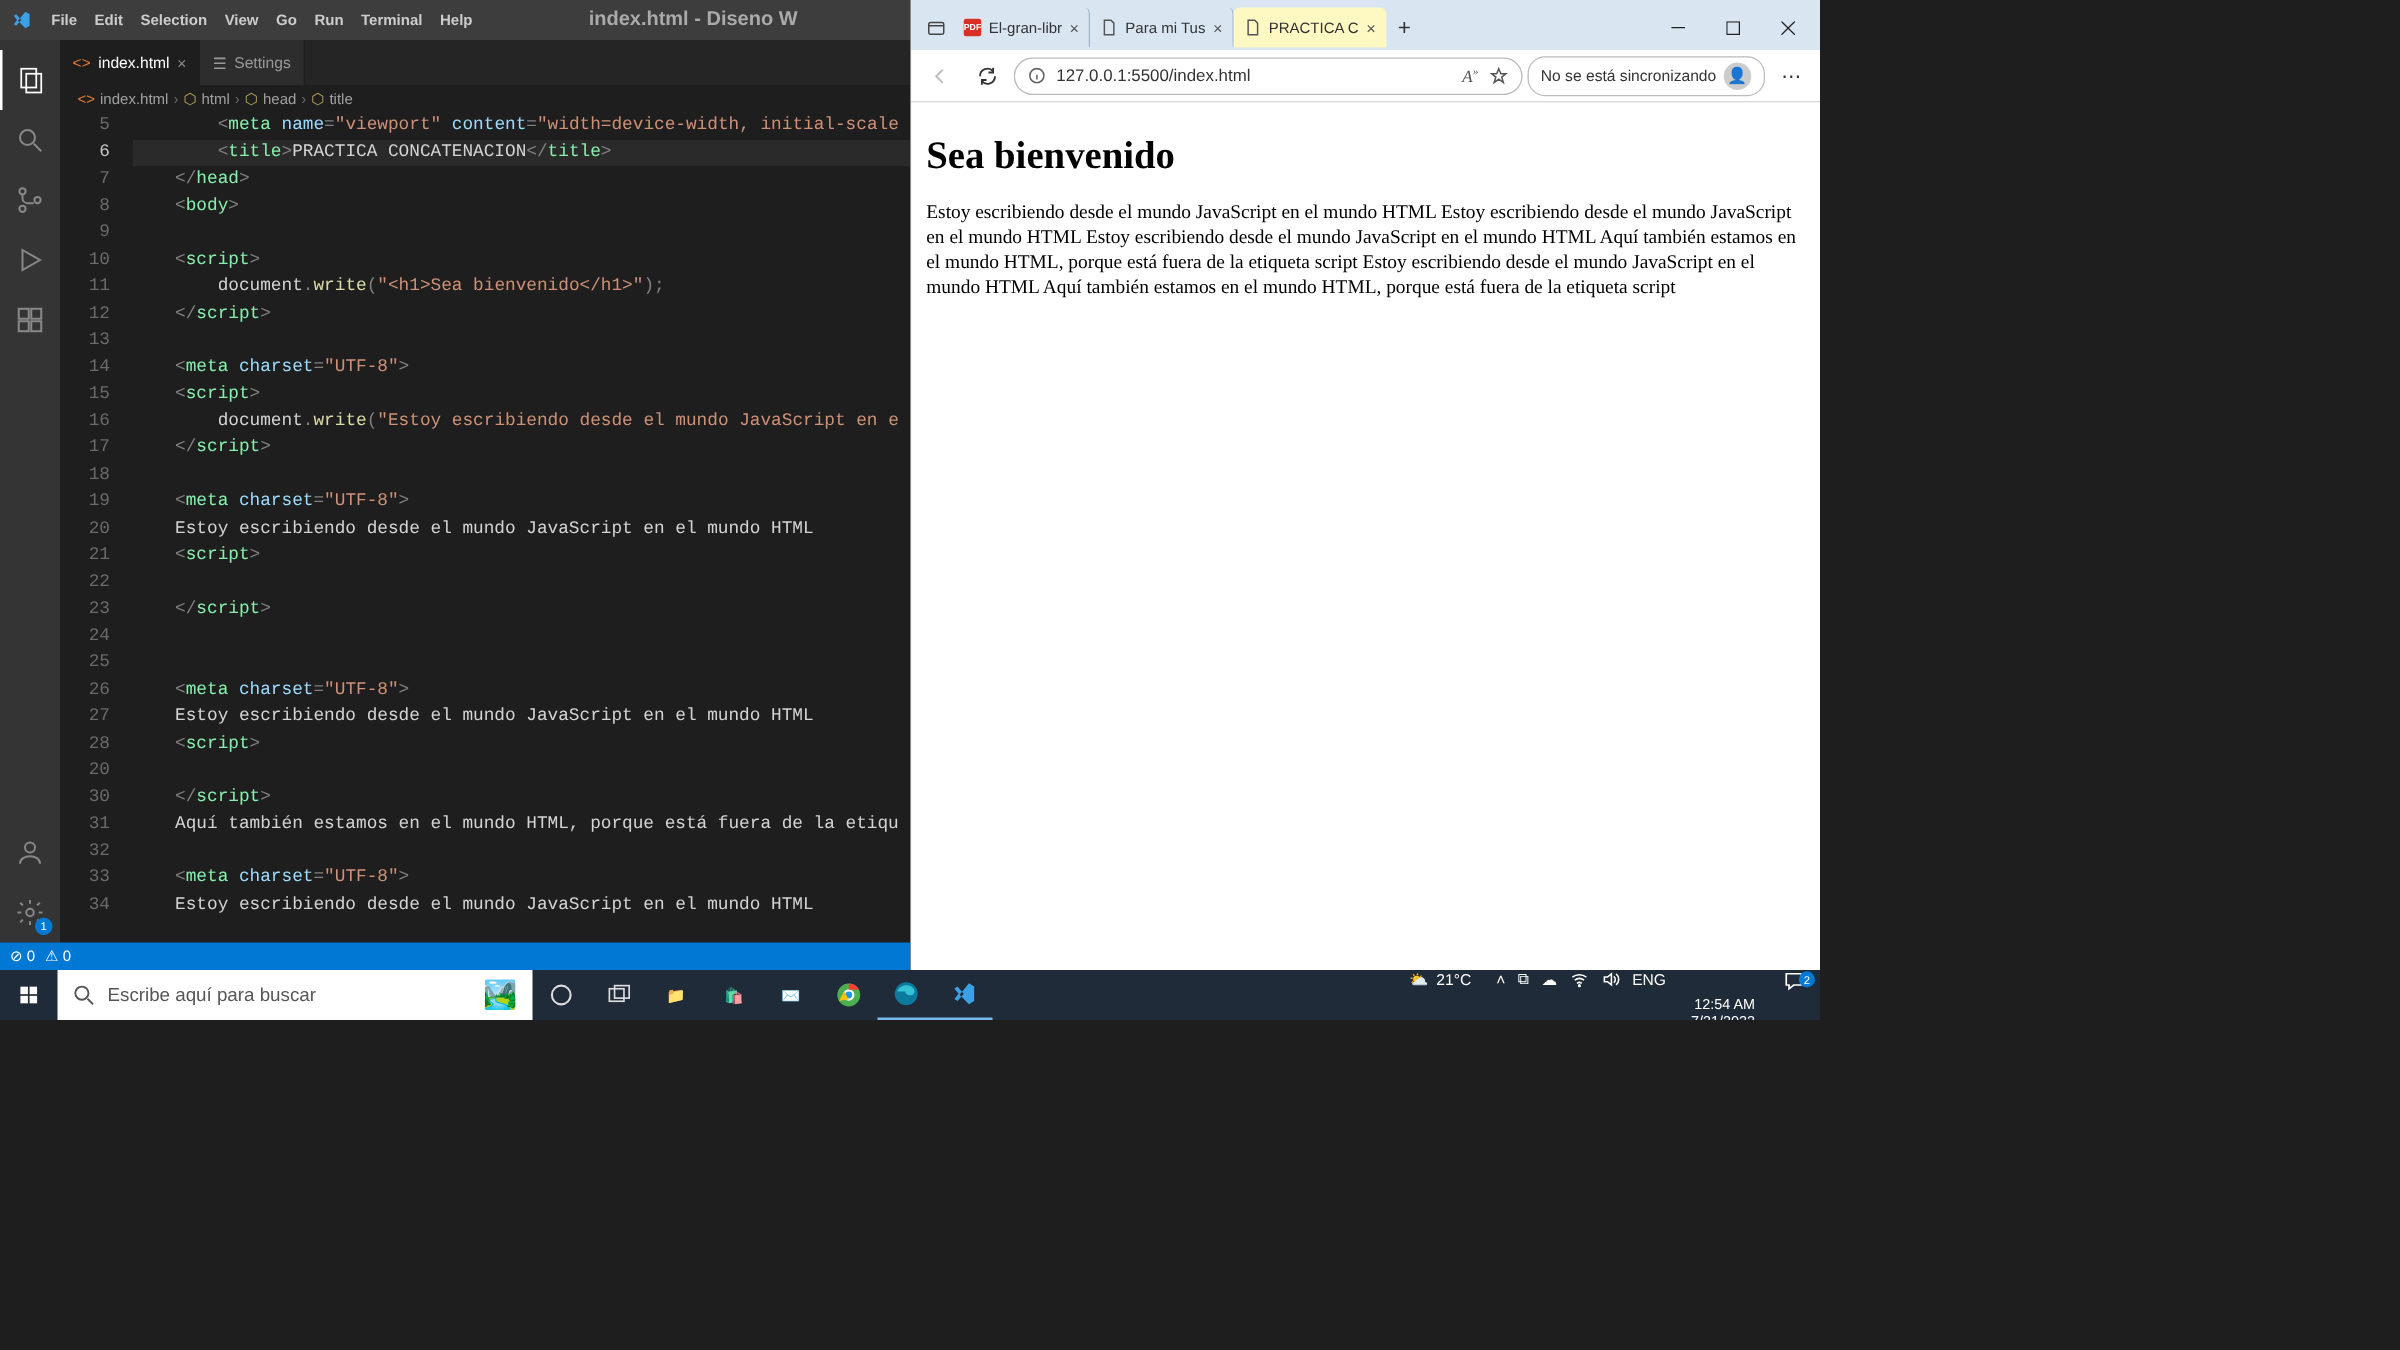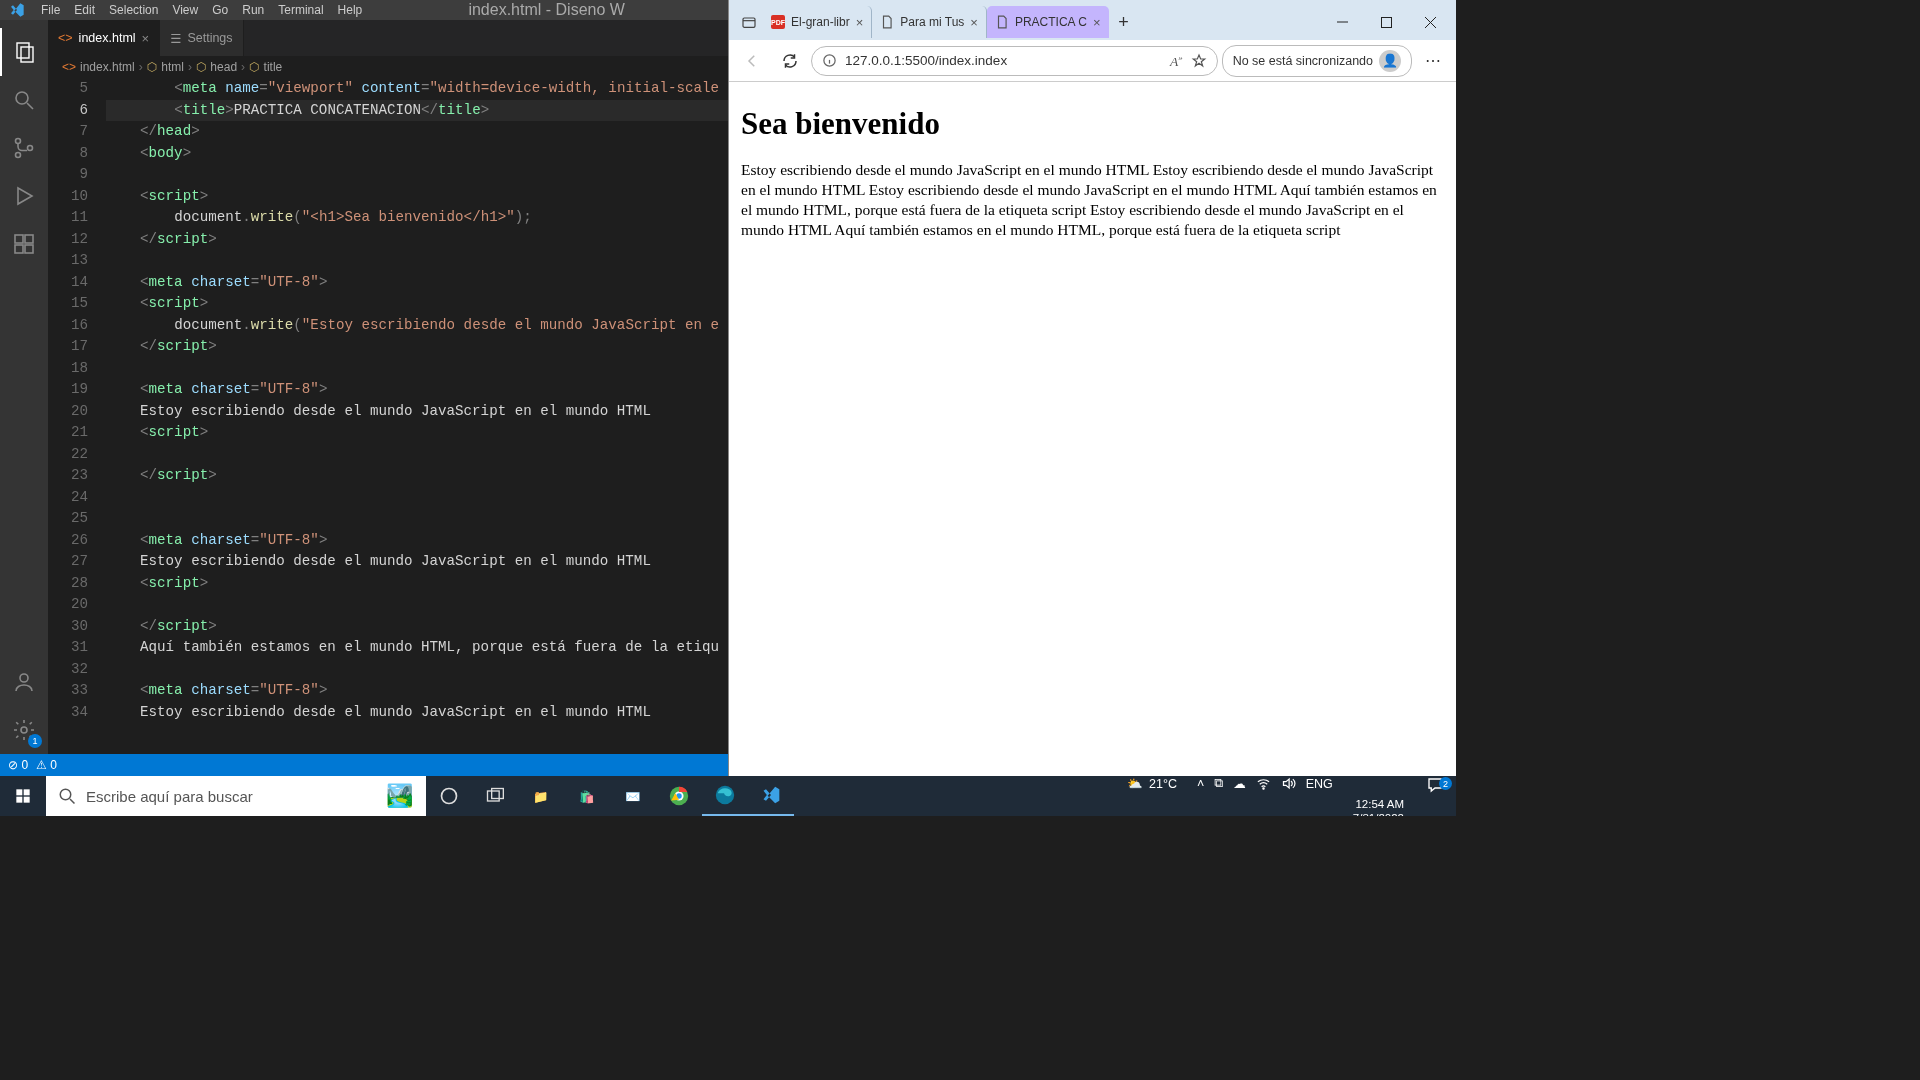--- a/index.html
+++ b/index.html
@@ -1,20 +1,20 @@
 <!DOCTYPE html>
 <html><head>
 <meta charset="utf-8">
 <style>
 * { margin: 0; padding: 0; box-sizing: border-box; }
 body { font-family: "Segoe UI", Arial, sans-serif; width: 1456px; height: 816px; overflow: hidden; background: #1e1e1e; position: relative; }
 
 
 .vscode { position: absolute; left: 0; top: 0; width: 728px; height: 776px; background: #1e1e1e; color: #ccc; display: flex; flex-direction: column; }
-.menubar { height: 20px; background: #3d3d3d; display: flex; align-items: center; padding: 0 4px; font-size: 12px; color: #ccc; }
+.menubar { height: 32px; background: #3d3d3d; display: flex; align-items: center; padding: 0 4px; font-size: 12px; color: #ccc; font-weight: bold; }
 .menubar .logo { width: 18px; height: 18px; margin: 0 8px 0 4px; display: flex; align-items: center; justify-content: center; }
 .menubar .menu-item { padding: 0 7px; cursor: pointer; }
 .menubar .wintitle { flex: 1; text-align: center; color: #aaa; font-size: 16px; white-space: nowrap; overflow: hidden; }
 .vscode-body { flex: 1; display: flex; min-height: 0; }
 .activitybar { width: 48px; background: #343434; display: flex; flex-direction: column; align-items: center; padding-top: 8px; }
 .activitybar .act-icon { width: 48px; height: 48px; display: flex; align-items: center; justify-content: center; color: #888; cursor: pointer; font-size: 22px; }
 .activitybar .act-icon.active { color: #fff; border-left: 2px solid #fff; }
 .activitybar .spacer { flex: 1; }
 .act-badge { position: relative; }
 .act-badge::after { content: "1"; position: absolute; bottom: 6px; right: 6px; background: #0078d4; color: #fff; border-radius: 50%; width: 14px; height: 14px; font-size: 9px; display: flex; align-items: center; justify-content: center; }
@@ -40,21 +40,21 @@
 .tk-fn { color: #dcdcaa; }
 .statusbar { height: 22px; background: #0078d4; color: #fff; display: flex; align-items: center; font-size: 12px; padding: 0 8px; gap: 8px; }
 
 
 .edge { position: absolute; left: 728px; top: 0; width: 728px; height: 776px; background: #fff; display: flex; flex-direction: column; border-left: 1px solid #888; }
 .edge-tabs { height: 40px; background: #d9e6f2; display: flex; align-items: center; padding: 4px 4px 0 6px; gap: 0; }
 .edge-tab { display: flex; align-items: center; height: 32px; padding: 0 8px; font-size: 12px; color: #333; gap: 6px; border-radius: 5px 5px 0 0; min-width: 0; max-width: 150px; cursor: pointer; }
 .edge-tab .fav { width: 14px; height: 14px; flex-shrink: 0; }
 .edge-tab .tab-label { white-space: nowrap; overflow: hidden; text-overflow: ellipsis; flex: 1; }
 .edge-tab .tab-x { color: #555; font-size: 13px; flex-shrink: 0; }
-.edge-tab.active { background: #c4b5fd; }
+.edge-tab.active { background: #fef9c3; }
 .edge-tab.sep { border-right: 1px solid #a0b5c8; }
 .edge-addtab { width: 30px; display: flex; align-items: center; justify-content: center; color: #333; font-size: 18px; cursor: pointer; }
 .edge-winbtns { margin-left: auto; display: flex; }
 .edge-winbtn { width: 44px; height: 32px; display: flex; align-items: center; justify-content: center; color: #222; cursor: pointer; }
 .edge-toolbar { height: 42px; background: #fff; border-bottom: 1px solid #ccc; display: flex; align-items: center; padding: 0 6px; gap: 4px; }
 .edge-navbtn { width: 34px; height: 34px; display: flex; align-items: center; justify-content: center; color: #888; cursor: pointer; border-radius: 4px; }
 .edge-navbtn.enabled { color: #333; }
 .edge-url { flex: 1; height: 30px; border: 1px solid #bbb; border-radius: 15px; display: flex; align-items: center; padding: 0 10px; gap: 8px; font-size: 13.5px; color: #555; }
 .edge-url .url-text { color: #333; }
 .edge-sync { border: 1px solid #bbb; border-radius: 14px; padding: 4px 10px; font-size: 12.5px; color: #333; display: flex; align-items: center; gap: 6px; cursor: pointer; text-align: center; }
@@ -273,21 +273,21 @@
         </svg>
       </div>
     <div class="edge-url">
       <span>
           <svg width="15" height="15" viewBox="0 0 24 24" fill="none" stroke="#666" stroke-width="2">
             <circle cx="12" cy="12" r="9"></circle>
             <line x1="12" y1="8" x2="12" y2="8"></line>
             <line x1="12" y1="11" x2="12" y2="17"></line>
           </svg>
         </span>
-      <span class="url-text">127.0.0.1:5500/index.index</span>
+      <span class="url-text">127.0.0.1:5500/index.html</span>
       <span style="flex:1"></span>
       <span style="font-style:italic;font-family:serif;color:#555;">A<sup style="font-size:9px;">»</sup></span>
       <span>
           <svg width="16" height="16" viewBox="0 0 24 24" fill="none" stroke="#555" stroke-width="1.8">
             <path d="M12 3l2.5 6h6l-5 4 2 6.5-5.5-4-5.5 4 2-6.5-5-4h6z"></path>
           </svg>
         </span>
     </div>
     <div class="edge-sync">
       <span>No se está sincronizando</span>

